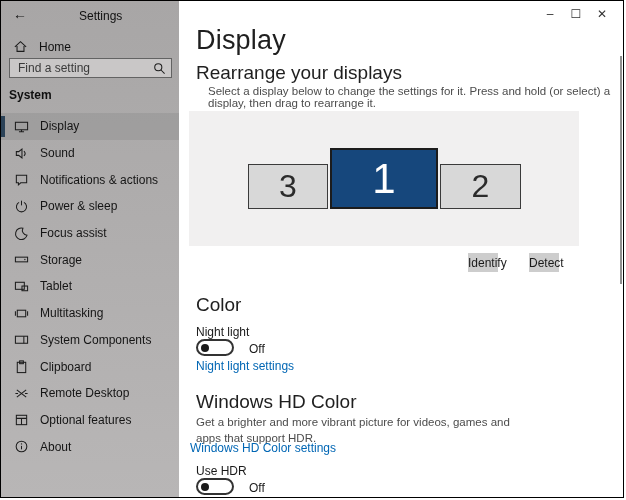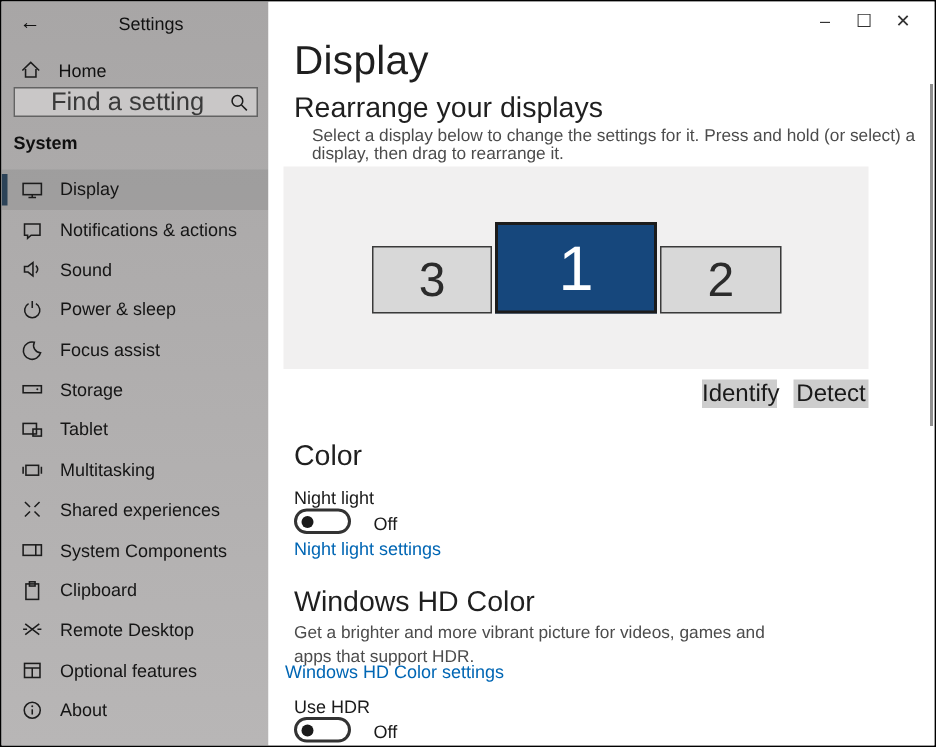--- a/index.html
+++ b/index.html
@@ -19,21 +19,21 @@
   .home-row { position:absolute; left:0; top:34px; width:100%; height:24px; cursor:pointer; }
   .home-row .nav-ic { position:absolute; left:12px; top:4px; }
   .home-row span.lbl { position:absolute; left:38px; top:5px; font-size:12px; color:#111; }
   .search-box {
     position:absolute; left:8px; top:57px; width:163px; height:20px;
     background:#c9c7c7; border:1px solid #636363;
   }
   .search-box input {
     position:absolute; left:0; top:0; width:100%; height:100%;
     background:transparent; border:none; outline:none;
-    font-size:17px; color:#2e2e2e; padding:0 22px 0 24px;
+    font-size:12px; color:#2e2e2e; padding:0 22px 0 8px;
     font-family:"Liberation Sans","DejaVu Sans",sans-serif;
   }
   .search-box input::placeholder { color:#3a3a3a; opacity:1; }
   .search-ic { position:absolute; right:4px; top:2px; }
   .section-label { position:absolute; left:8px; top:87px; font-size:12px; font-weight:bold; color:#101010; }
   .nav-list { position:absolute; left:0; top:112px; width:100%; }
   .nav-item {
     position:relative; height:26.7px; display:flex; align-items:center;
     padding-left:13px; cursor:pointer; color:#151515;
   }
@@ -56,22 +56,22 @@
     position:absolute; left:10px; top:110px; width:390px; height:135px;
     background:#f1f0f0;
   }
   .monitor {
     position:absolute; display:flex; align-items:center; justify-content:center;
     background:#d8d8d8; border:1px solid #3a3a3a; color:#2b2b2b;
     font-weight:200; cursor:pointer;
   }
   .monitor.selected { background:#16477c; border:2px solid #1c1c1c; color:#fff; }
   .btn {
-    position:absolute; height:19px; width:50px; background:#cdcdcd; border:none;
-    font-size:16px; color:#1a1a1a; cursor:pointer;
+    position:absolute; height:19px; width:30px; background:#cdcdcd; border:none;
+    font-size:12px; color:#1a1a1a; cursor:pointer;
     font-family:"Liberation Sans","DejaVu Sans",sans-serif;
   }
   #identify-btn { left:289px; top:252px; }
   #detect-btn  { left:350px; top:252px; }
   .color-h { position:absolute; left:17px; top:293px;text-align:right; }
   .setting-label { position:absolute; font-size:12px; color:#1a1a1a; }
   #night-light-label { left:17px; top:324px; }
   .toggle {
     position:absolute; width:38px; height:17px; border:2px solid #333;
     border-radius:9px; background:#fff; cursor:pointer;
@@ -128,33 +128,33 @@
     <div class="nav-list" id="nav-list">
         <div class="nav-item selected">
           <span class="nav-ic"><svg class="ic" width="15" height="15" viewBox="0 0 16 16">
               <rect x="1.5" y="3.5" width="13" height="8"></rect>
               <path d="M8 11.5 V13.3 M5.3 13.5 H10.7"></path>
             </svg></span>
           <span class="lbl">Display</span>
         </div>
         <div class="nav-item">
           <span class="nav-ic"><svg class="ic" width="15" height="15" viewBox="0 0 16 16">
-              <path d="M2.5 3.5 H13.5 V11.5 H7.2 L4.7 13.7 V11.5 H2.5 Z"></path>
-            </svg></span>
-          <span class="lbl">Notifications &amp; actions</span>
-        </div>
-        <div class="nav-item">
-          <span class="nav-ic"><svg class="ic" width="15" height="15" viewBox="0 0 16 16">
               <path d="M2.5 6 H5 L8.5 3.2 V12.8 L5 10 H2.5 Z"></path>
               <path d="M10.6 5.4 C12.2 7 12.2 9 10.6 10.6"></path>
             </svg></span>
           <span class="lbl">Sound</span>
         </div>
         <div class="nav-item">
           <span class="nav-ic"><svg class="ic" width="15" height="15" viewBox="0 0 16 16">
+              <path d="M2.5 3.5 H13.5 V11.5 H7.2 L4.7 13.7 V11.5 H2.5 Z"></path>
+            </svg></span>
+          <span class="lbl">Notifications &amp; actions</span>
+        </div>
+        <div class="nav-item">
+          <span class="nav-ic"><svg class="ic" width="15" height="15" viewBox="0 0 16 16">
               <path d="M8 1.8 V6.8"></path>
               <path d="M5.4 3.6 A5.4 5.4 0 1 0 10.6 3.6"></path>
             </svg></span>
           <span class="lbl">Power &amp; sleep</span>
         </div>
         <div class="nav-item">
           <span class="nav-ic"><svg class="ic" width="15" height="15" viewBox="0 0 16 16">
               <path d="M9.5 2.3 A6.2 6.2 0 1 0 13.9 9.8 A5.2 5.2 0 0 1 9.5 2.3 Z"></path>
             </svg></span>
           <span class="lbl">Focus assist</span>
@@ -172,26 +172,20 @@
               <rect x="8.5" y="7.5" width="6" height="5"></rect>
             </svg></span>
           <span class="lbl">Tablet</span>
         </div>
         <div class="nav-item">
           <span class="nav-ic"><svg class="ic" width="15" height="15" viewBox="0 0 16 16">
               <rect x="3.5" y="4.5" width="9" height="7"></rect>
               <path d="M1.5 5.5 V10.5 M14.5 5.5 V10.5"></path>
             </svg></span>
           <span class="lbl">Multitasking</span>
-        </div>
-        <div class="nav-item">
-          <span class="nav-ic"><svg class="ic" width="15" height="15" viewBox="0 0 16 16">
-              <path d="M2.8 2.8 L6.4 6.4 M13.2 2.8 L9.6 6.4 M2.8 13.2 L6.4 9.6 M13.2 13.2 L9.6 9.6"></path>
-            </svg></span>
-          <span class="lbl">Shared experiences</span>
         </div>
         <div class="nav-item">
           <span class="nav-ic"><svg class="ic" width="15" height="15" viewBox="0 0 16 16">
               <rect x="1.5" y="4.5" width="13" height="7.5"></rect>
               <path d="M10.5 4.5 V12"></path>
             </svg></span>
           <span class="lbl">System Components</span>
         </div>
         <div class="nav-item">
           <span class="nav-ic"><svg class="ic" width="15" height="15" viewBox="0 0 16 16">

